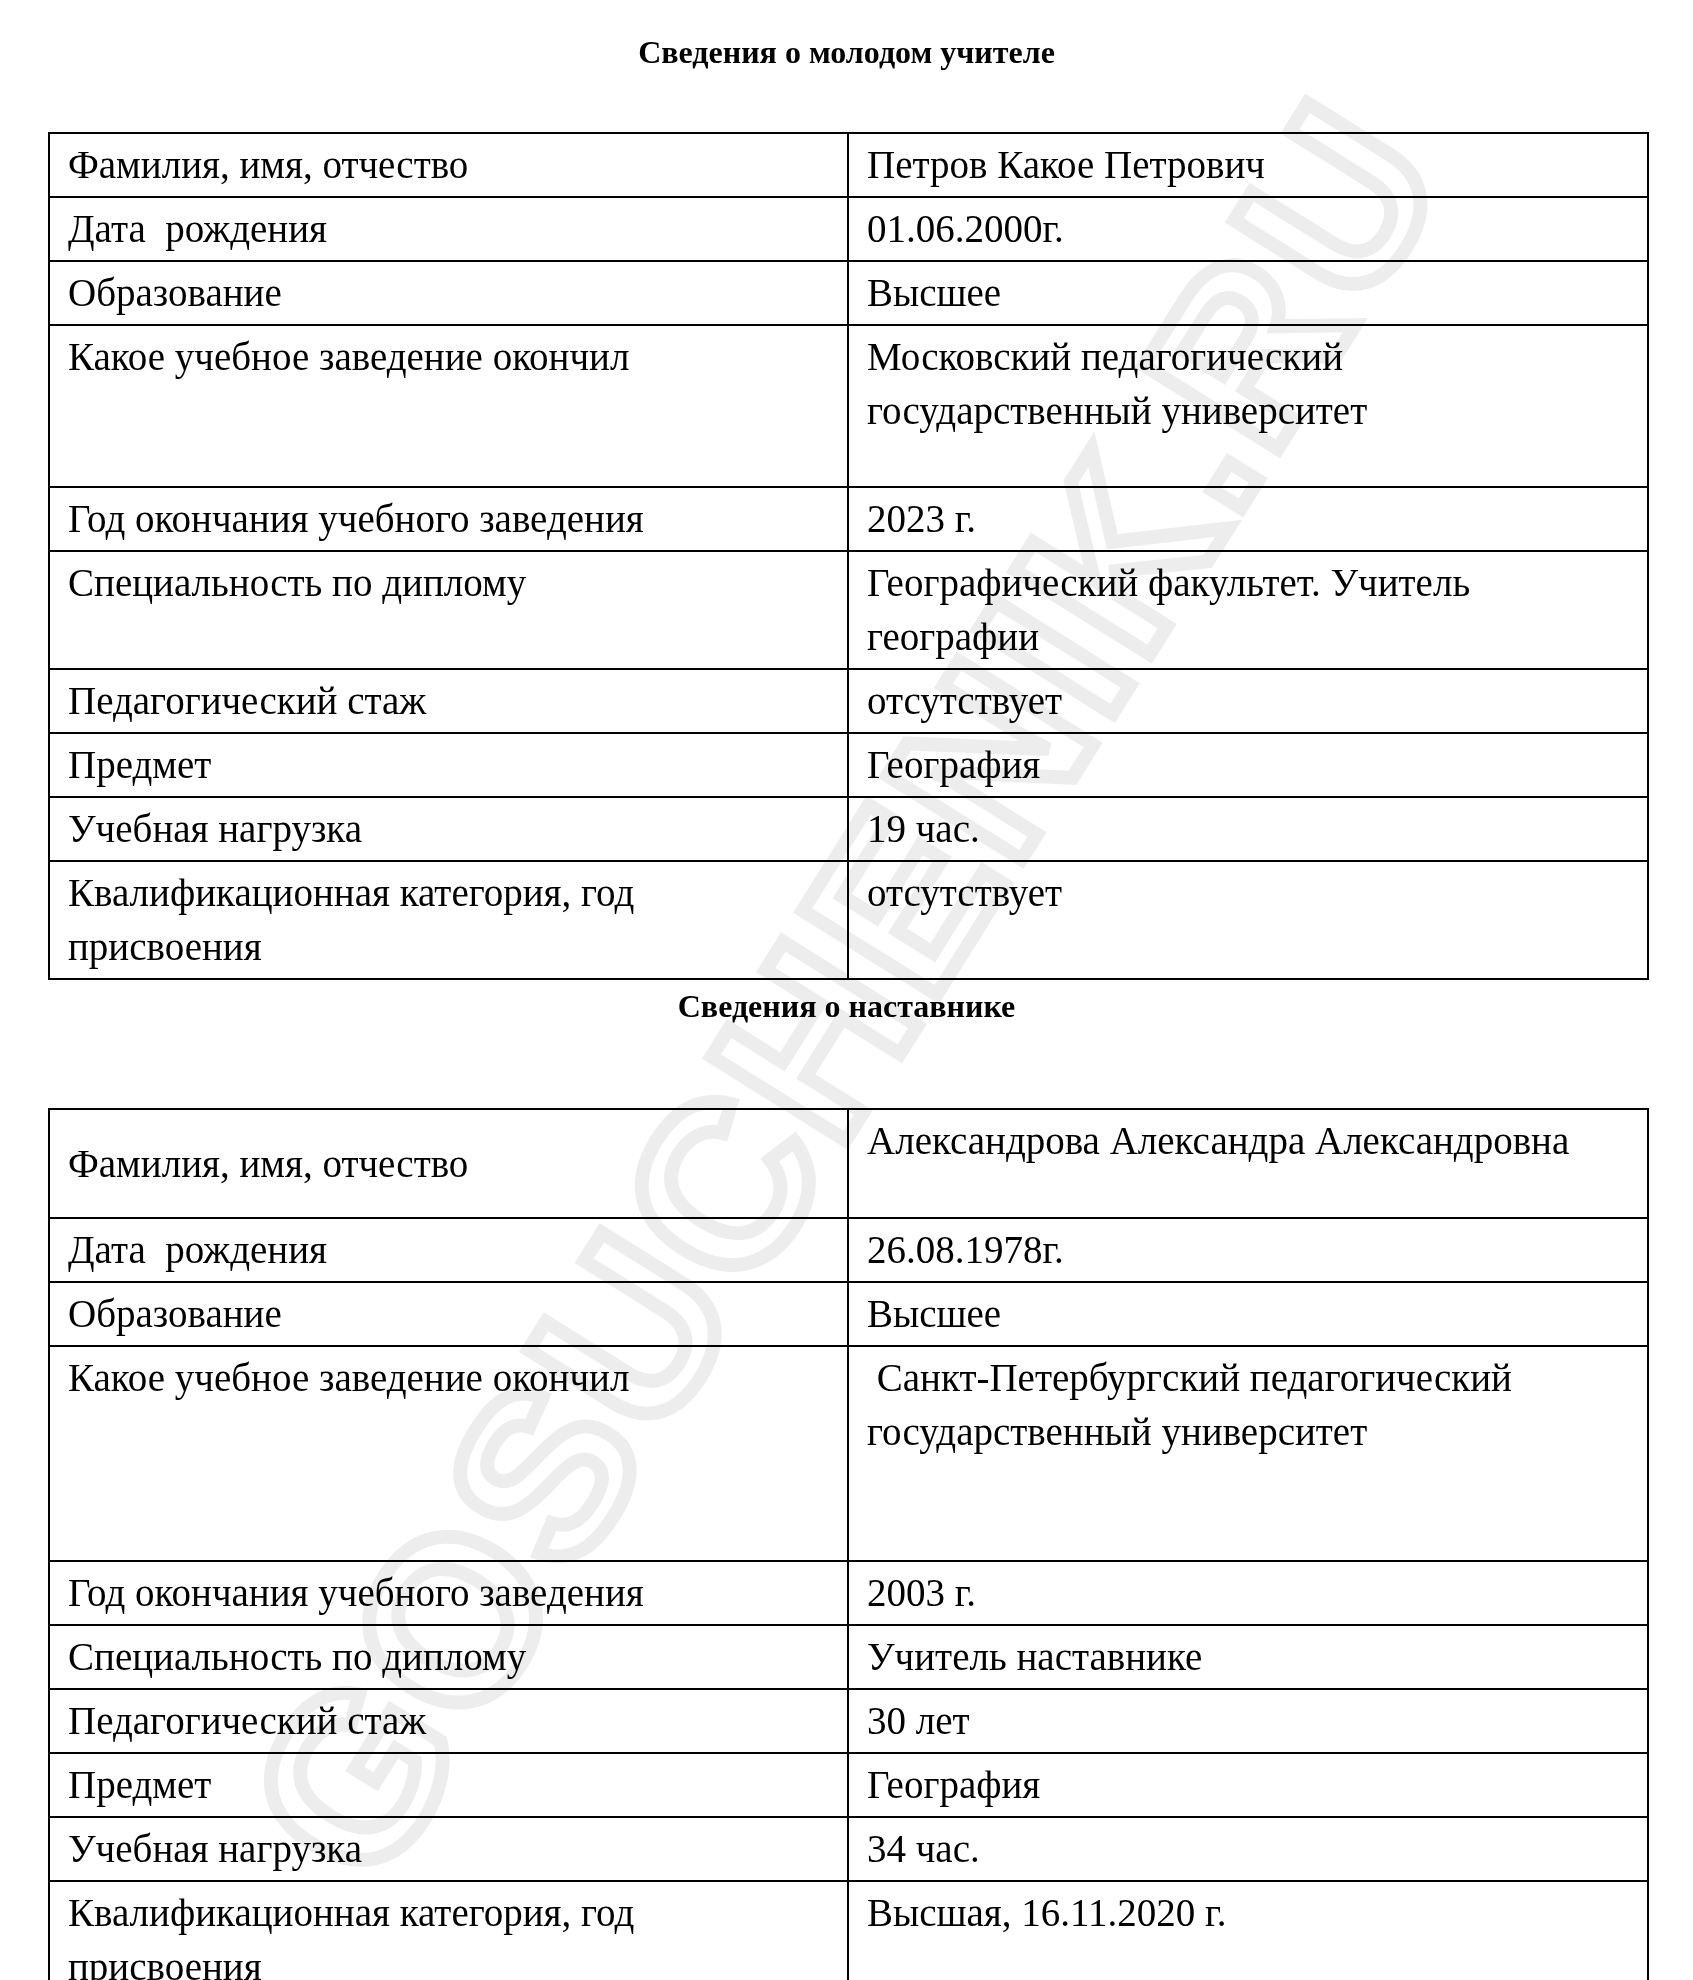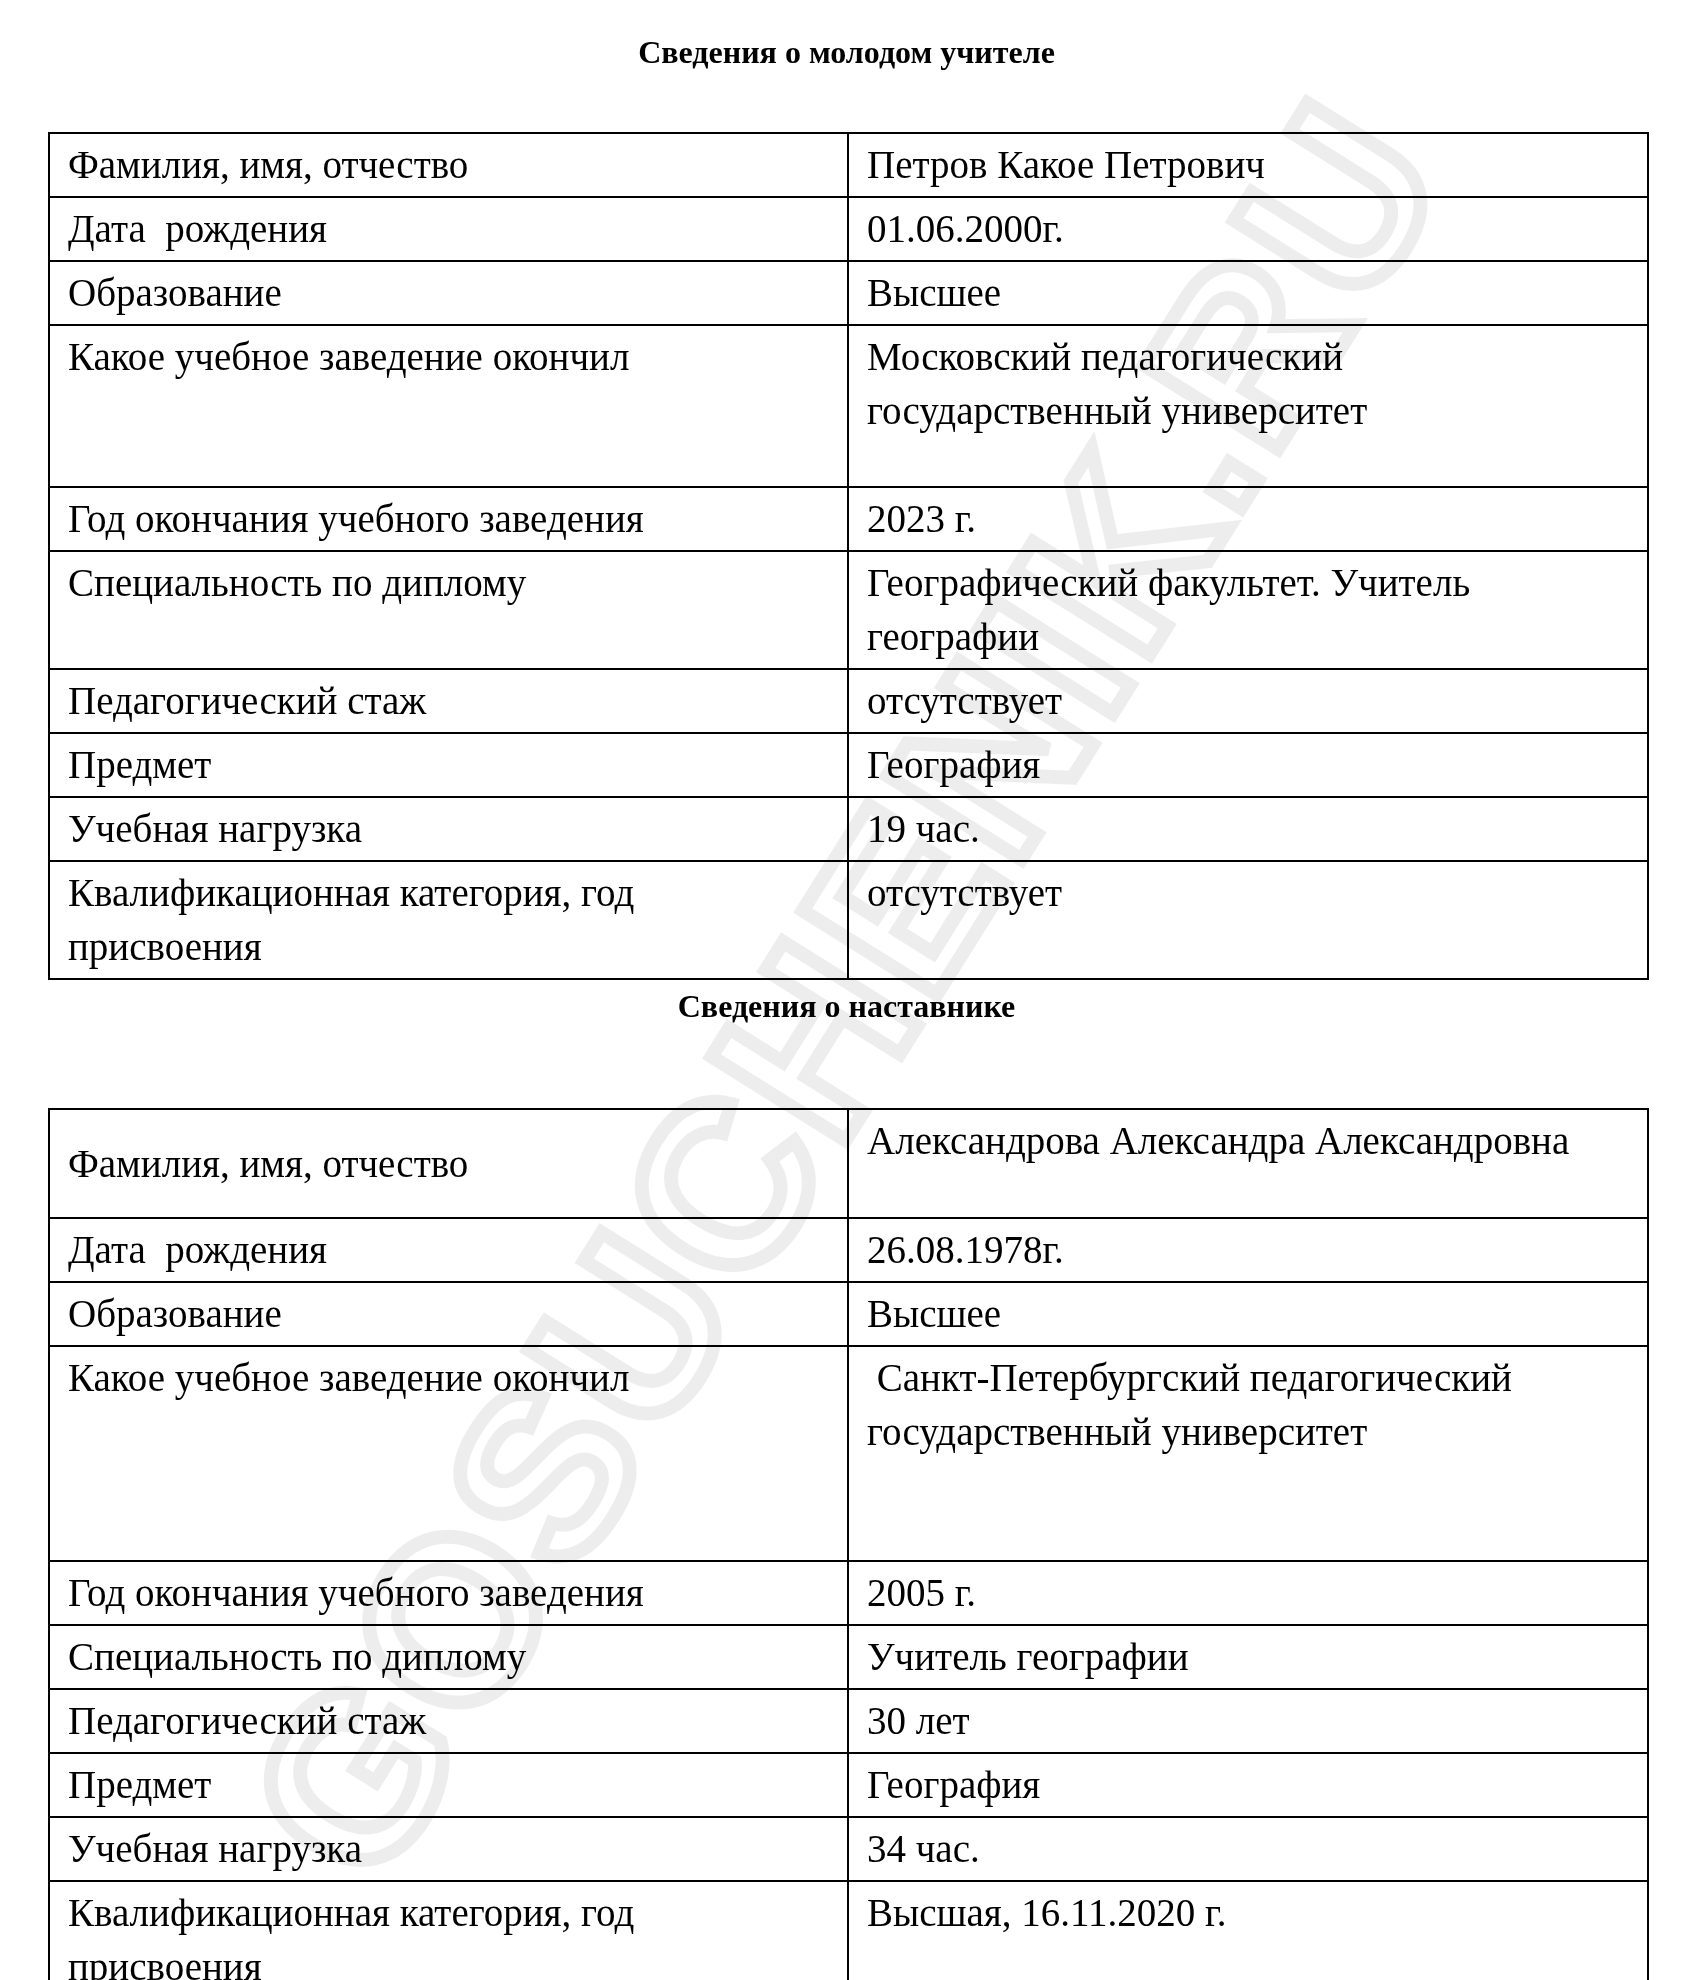--- a/index.html
+++ b/index.html
@@ -111,25 +111,25 @@
     <tr style="height:56px">
       <td>Образование</td>
       <td>Высшее</td>
     </tr>
     <tr style="height:215px">
       <td>Какое учебное заведение окончил</td>
       <td style="white-space:pre-wrap"> Санкт-Петербургский педагогический государственный университет</td>
     </tr>
     <tr style="height:55px">
       <td>Год окончания учебного заведения</td>
-      <td>2005 г.</td>
+      <td>2003 г.</td>
     </tr>
     <tr style="height:56px">
       <td>Специальность по диплому</td>
-      <td>Учитель географии</td>
+      <td>Учитель наставнике</td>
     </tr>
     <tr style="height:56px">
       <td>Педагогический стаж</td>
       <td>30 лет</td>
     </tr>
     <tr style="height:56px">
       <td>Предмет</td>
       <td>География</td>
     </tr>
     <tr style="height:55px">

